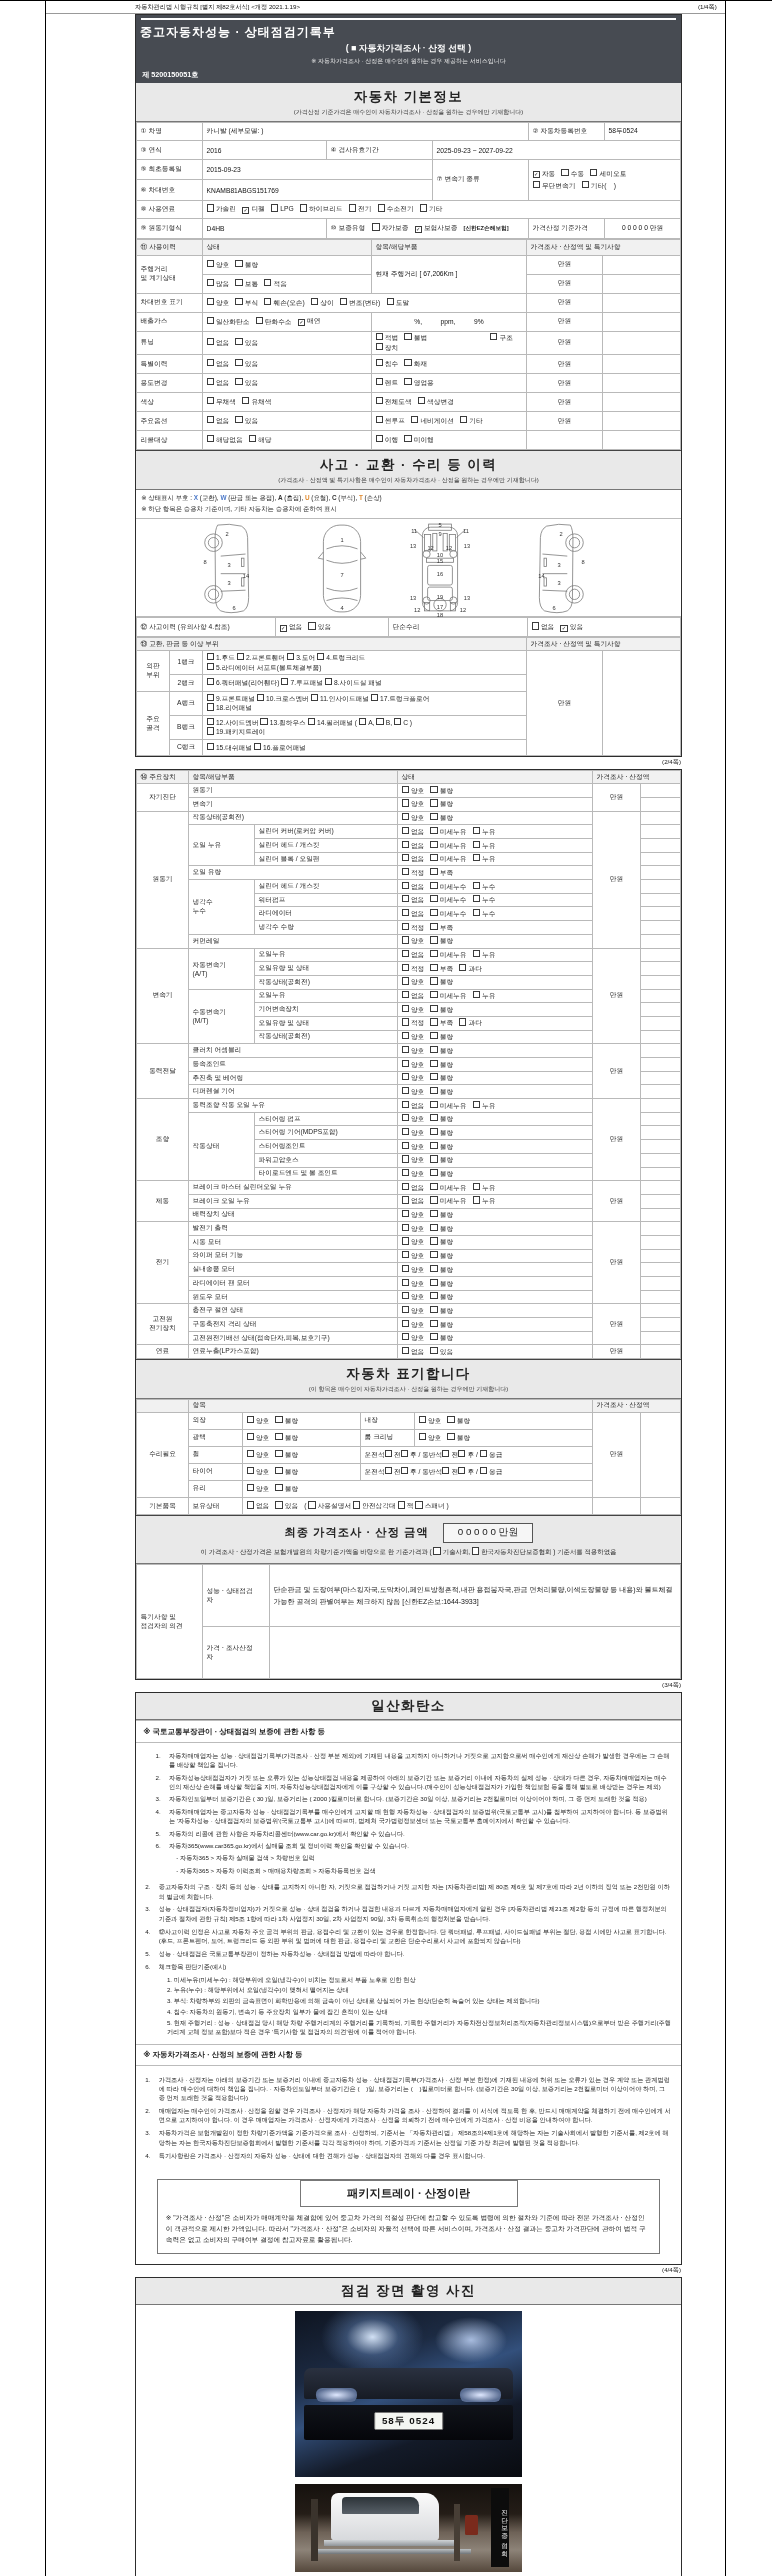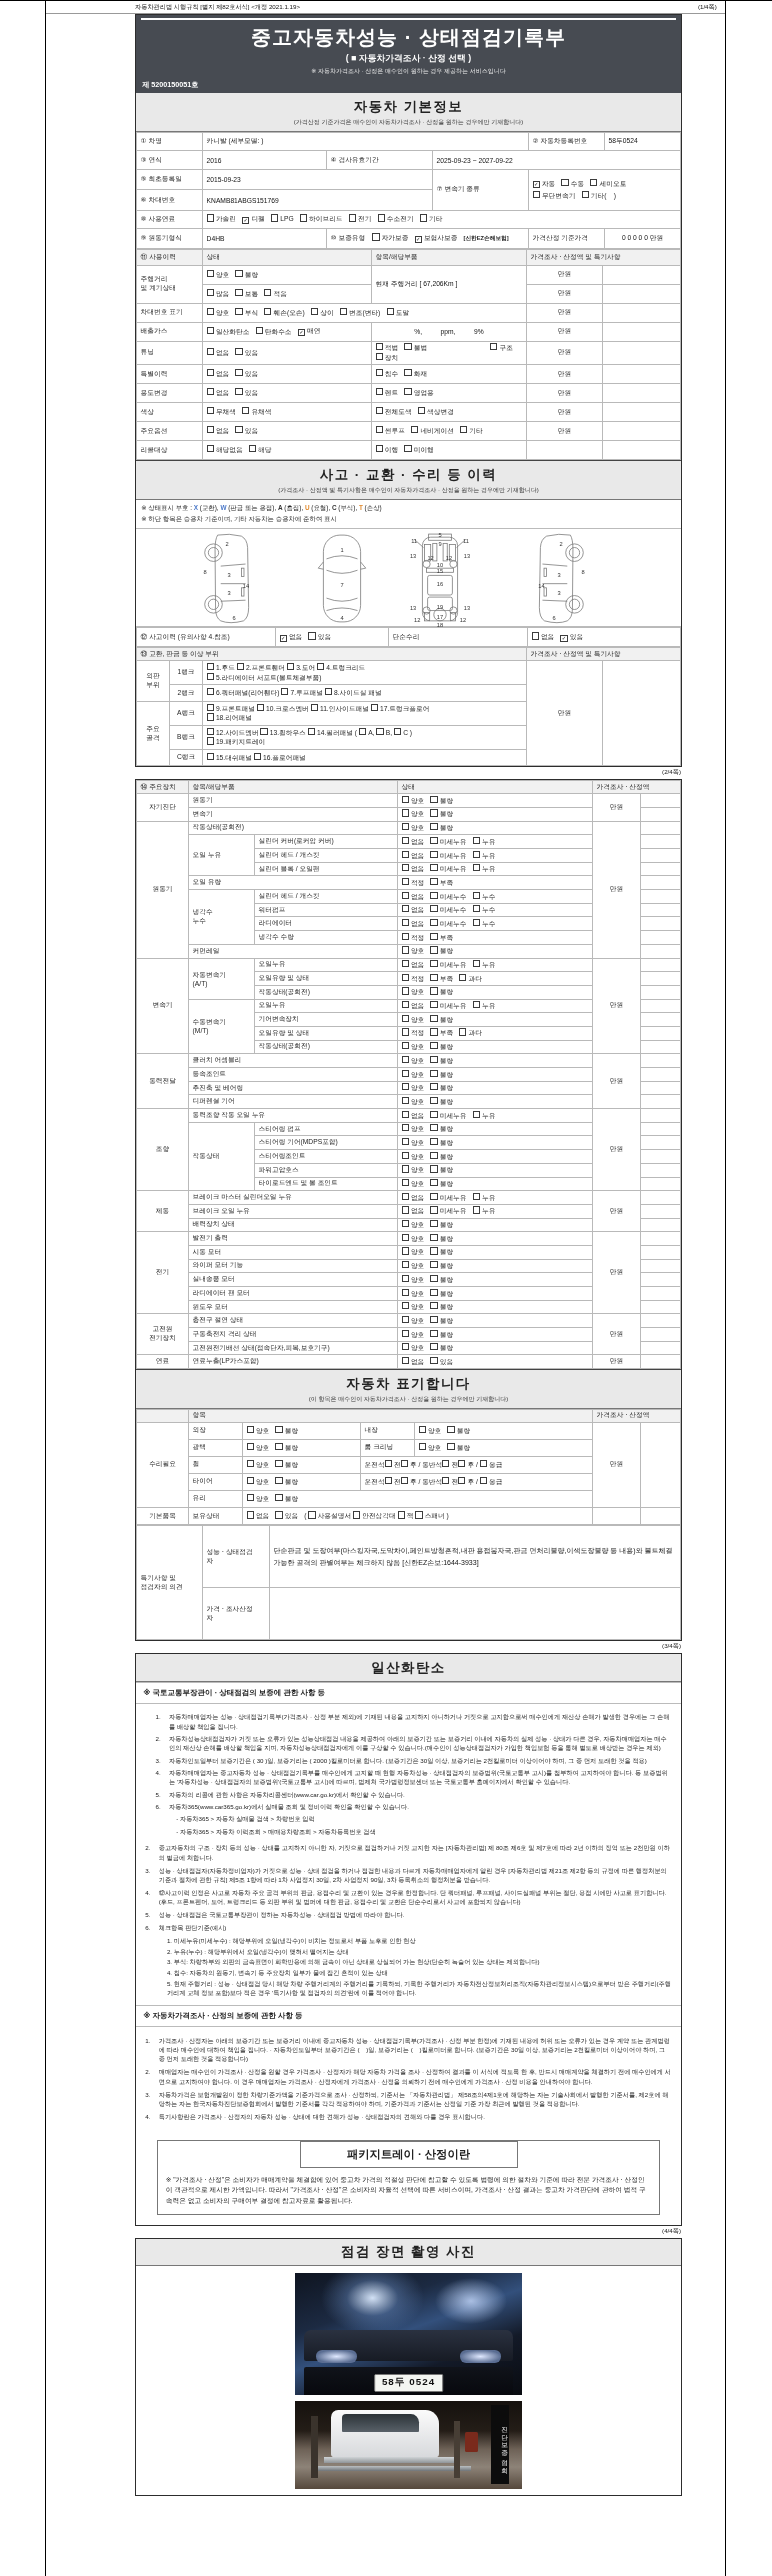--- a/index.html
+++ b/index.html
@@ -10,21 +10,21 @@
          border-left:1px solid #000;border-right:1px solid #000;background:#fff}
   .headrow{display:flex;justify-content:space-between;align-items:flex-end;
            padding:1.5px 8.2px 1px 89px;font-size:6.2px;color:#111;border-bottom:0.5px solid #999}
   .col{width:547px;margin-left:89px}
   .pmark{font-size:6.2px;text-align:right;padding:1px 1px 1.5px 0}
   .pageblock{border:1.5px solid #2d2d2d;background:#fff}
 
   
   .dhdr{background:#474b52;color:#fff;position:relative;padding:2.1px 4.1px 3.1px}
   .dhdr .stripe{height:2.6px;background:#fff;margin:1px 1px 4.1px}
-  .dhdr h1{margin:0;text-align:center;font-size:20px;letter-spacing:1px;font-weight:700}
+  .dhdr h1{margin:0;font-size:12px;letter-spacing:1px;font-weight:700}
   .dhdr .sub{text-align:center;font-size:8.8px;margin-top:2.1px;font-weight:700}
   .dhdr .note{text-align:center;font-size:6px;margin-top:1.5px;color:#eee}
   .dhdr .docno{font-size:7.2px;font-weight:700;margin:4.1px 0 0 2.1px}
 
   .sechdr{background:#e9e9e9;border-bottom:0.5px solid #777;text-align:center;padding:4.6px 2.1px 4.1px}
   .sechdr .t{font-size:13.4px;font-weight:700;letter-spacing:1.5px}
   .sechdr .n{font-size:6px;margin-top:2.1px;color:#333}
 
   table{border-collapse:collapse;width:100%;table-layout:fixed}
   td{border:0.5px solid #b9b9b9;font-size:6.7px;padding:1.5px 3.6px;vertical-align:middle;
@@ -701,20 +701,27 @@
             <tr style="height: 17.5px;">
               <td class="lab ctr">기본품목</td>
               <td class="lab">보유상태</td>
               <td colspan="3"><span class="opt"><span class="cb"></span>없음</span><span class="opt"><span class="cb"></span>있음</span>( <span class="cb"></span>사용설명서 <span class="cb"></span>안전삼각대 <span class="cb"></span>잭 <span class="cb"></span>스패너 )</td>
               <td></td>
               <td></td>
             </tr>
           </tbody>
         </table>
 
+      <div style="background:#e9e9e9;border-top:1px solid #444;border-bottom:0.5px solid #777;padding:6.2px 12.4px">
+        <div style="text-align:center">
+          <span style="font-size:11.3px;font-weight:700;letter-spacing:1px">최종 가격조사 · 산정 금액</span>
+          <span style="display:inline-block;border:0.5px solid #555;background:#f6f6f6;padding:2.6px 13.4px;margin-left:12.4px;font-size:9.8px">0 0 0 0 0 만원</span>
+        </div>
+        <div style="text-align:center;font-size:6.4px;margin-top:4.6px">이 가격조사 · 산정가격은 보험개발원의 차량기준가액을 바탕으로 한 기준가격과 ( <span class="cb"></span>기술사회, <span class="cb"></span>한국자동차진단보증협회 ) 기준서를 적용하였음</div>
+      </div>
       <table>
         <colgroup>
             <col style="width:66px">
             <col style="width:67px">
             <col>
           </colgroup>
         <tbody>
             <tr style="height:62px">
           <td class="lab" rowspan="2" style="white-space: pre-line;">특기사항 및
 점검자의 의견</td>
@@ -841,21 +848,21 @@
         <div class="pbody">※ "가격조사 · 산정"은 소비자가 매매계약을 체결함에 있어 중고차 가격의 적절성 판단에 참고할 수 있도록 법령에 의한 절차와 기준에 따라 전문 가격조사 · 산정인이 객관적으로 제시한 가액입니다. 따라서 "가격조사 · 산정"은 소비자의 자율적 선택에 따른 서비스이며, 가격조사 · 산정 결과는 중고차 가격판단에 관하여 법적 구속력은 없고 소비자의 구매여부 결정에 참고자료로 활용됩니다.</div>
       </div>
     </div>
     <div class="pmark">(4/4쪽)</div>
 
     <div class="pageblock">
       <div class="sechdr">
         <div class="t">점검 장면 촬영 사진</div>
       </div>
 
-      <div class="photo" style="width:227px;height:122px;background:linear-gradient(160deg,#0e1420 0%,#1c2a42 30%,#33507c 48%,#131a28 70%,#090b10 100%)">
+      <div class="photo" style="width:227px;height:166px;background:linear-gradient(160deg,#0e1420 0%,#1c2a42 30%,#33507c 48%,#131a28 70%,#090b10 100%)">
         <div style="position:absolute;left:26px;top:-10.3px;width:103px;height:72px;background:radial-gradient(closest-side,rgba(220,235,255,.95),rgba(120,160,220,.35),transparent);"></div>
         <div style="position:absolute;right:15.5px;top:5.2px;width:72px;height:46px;background:radial-gradient(closest-side,rgba(200,220,255,.8),transparent)"></div>
         <div style="position:absolute;left:9.3px;right:9.3px;top:57px;height:31px;border-radius:7.2px 7.2px 2.1px 2.1px;background:linear-gradient(#2a3140,#171b24)"></div>
         <div style="position:absolute;left:20.6px;top:77px;width:41px;height:13.4px;border-radius:6.2px;background:radial-gradient(closest-side,#dfe8ff,#5a6d92)"></div>
         <div style="position:absolute;right:20.6px;top:77px;width:41px;height:13.4px;border-radius:6.2px;background:radial-gradient(closest-side,#dfe8ff,#5a6d92)"></div>
         <div style="position:absolute;left:9.3px;right:9.3px;top:94px;height:35px;background:linear-gradient(#10131a,#05060a);border-radius:2.1px"></div>
         <div style="position:absolute;left:50%;top:101px;transform:translateX(-50%);background:#f4f6f2;border:1px solid #777;border-radius:1.5px;padding:1.5px 7.2px;font-size:9.8px;font-weight:700;color:#111;letter-spacing:1px">58두 0524</div>
       </div>
 
       <div class="photo" style="width:227px;height:88px;background:linear-gradient(#15110e 0%,#241d17 34%,#6e6257 55%,#8d8378 75%,#55483c 100%)">

